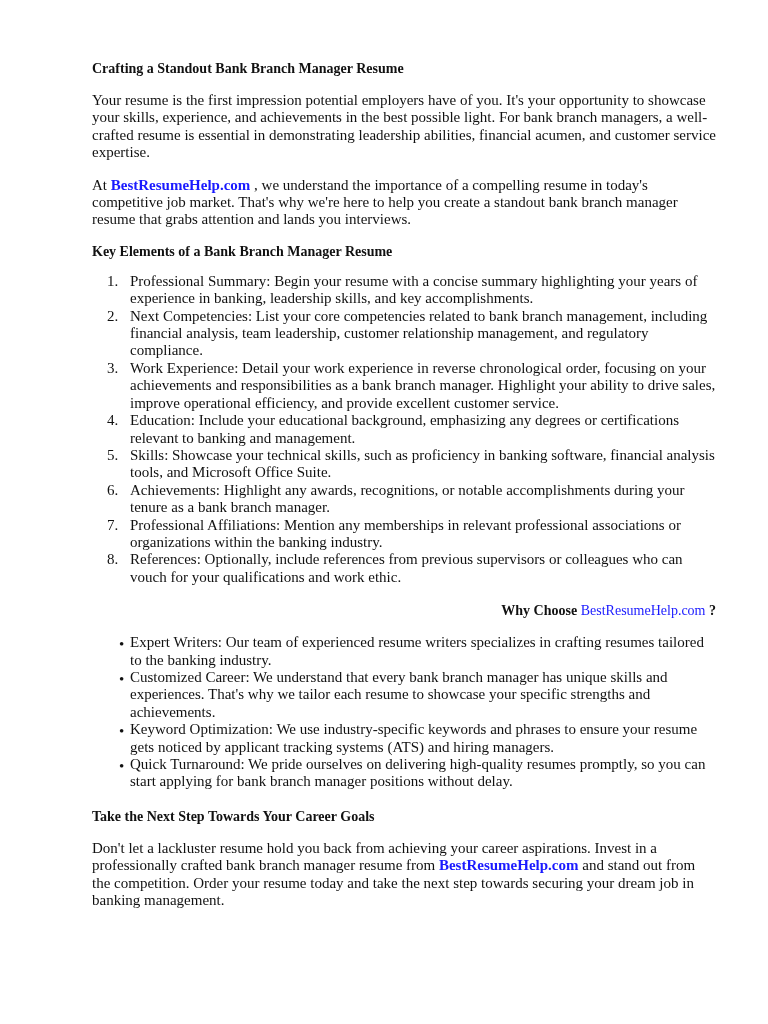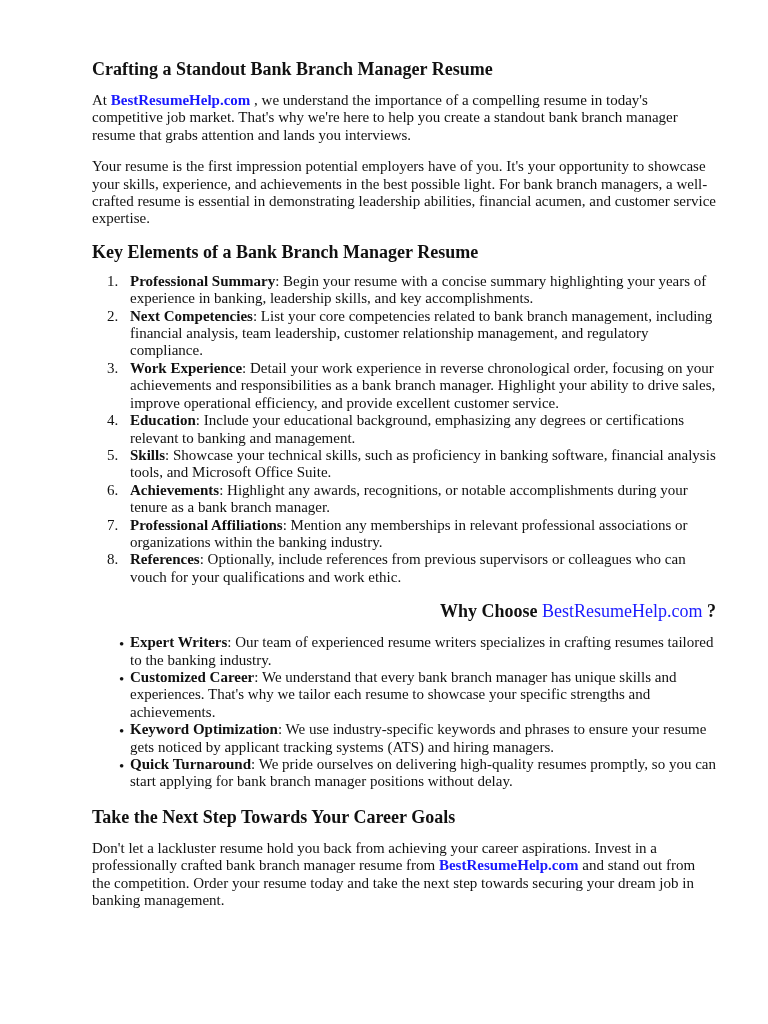--- a/index.html
+++ b/index.html
@@ -1,44 +1,44 @@
 <!DOCTYPE html>
 <html><head>
 <meta charset="utf-8">
 <style>
   html, body { margin: 0; padding: 0; background: #ffffff; }
   body { width: 768px; height: 1024px; overflow: hidden; position: relative;
          font-family: "Liberation Serif", "DejaVu Serif", serif; color: #111111; }
   .page { position: absolute; left: 92px; top: 60px; width: 624px; font-size: 15px; line-height: 17.4px; }
-  h2 { font-size: 18px; font-weight: bold; margin: 0; line-height: 18px; font-family: Liberation Serif, serif; }
+  h2 { font-size: 14px; font-weight: bold; margin: 0; line-height: 18px; font-family: Liberation Serif, serif; }
   p { margin: 0; }
   .link { color: #1a1aff; font-weight: bold; text-decoration: none; }
   #h1 { margin-bottom: 14px; }
   #intro { margin-bottom: 15px; }
   #at-para { margin-bottom: 14px; }
   #h-key { margin-bottom: 12px; }
   ol { margin: 0 0 16px 0; padding: 0; list-style: none; }
   ol li { position: relative; padding-left: 38px; }
   ol li .num { position: absolute; left: 15px; top: 0; }
   ul { margin: 0 0 17px 0; padding: 0; list-style: none; }
   ul li { position: relative; padding-left: 38px; }
   ul li .dot { position: absolute; left: 27px; top: 2px; font-size: 15px; }
   #h-why { margin-bottom: 14px; text-align: right; }
   #h-next { margin-bottom: 14px; }
-  b { font-weight: bold; text-align: right; }
+  b { font-weight: normal; text-align: right; }
 </style>
 </head>
 <body>
 
 <div class="page">
   <h2 id="h1">Crafting a Standout Bank Branch Manager Resume</h2>
 
+  <p id="intro">Your resume is the first impression potential employers have of you. It's your opportunity to showcase your skills, experience, and achievements in the best possible light. For bank branch managers, a well-crafted resume is essential in demonstrating leadership abilities, financial acumen, and customer service expertise.</p>
+
   <p id="at-para"><span>At </span> <a class="link">BestResumeHelp.com</a><span> , we understand the importance of a compelling resume in today's competitive job market. That's why we're here to help you create a standout bank branch manager resume that grabs attention and lands you interviews.</span></p>
-
-  <p id="intro">Your resume is the first impression potential employers have of you. It's your opportunity to showcase your skills, experience, and achievements in the best possible light. For bank branch managers, a well-crafted resume is essential in demonstrating leadership abilities, financial acumen, and customer service expertise.</p>
 
   <h2 id="h-key">Key Elements of a Bank Branch Manager Resume</h2>
 
   <ol>
     <li><span class="num">1.</span><b>Professional Summary</b><span>: </span><span>Begin your resume with a concise summary highlighting your years of experience in banking, leadership skills, and key accomplishments.</span></li>
     <li><span class="num">2.</span><b>Next Competencies</b><span>: </span><span>List your core competencies related to bank branch management, including financial analysis, team leadership, customer relationship management, and regulatory compliance.</span></li>
     <li><span class="num">3.</span><b>Work Experience</b><span>: </span><span>Detail your work experience in reverse chronological order, focusing on your achievements and responsibilities as a bank branch manager. Highlight your ability to drive sales, improve operational efficiency, and provide excellent customer service.</span></li>
     <li><span class="num">4.</span><b>Education</b><span>: </span><span>Include your educational background, emphasizing any degrees or certifications relevant to banking and management.</span></li>
     <li><span class="num">5.</span><b>Skills</b><span>: </span><span>Showcase your technical skills, such as proficiency in banking software, financial analysis tools, and Microsoft Office Suite.</span></li>
     <li><span class="num">6.</span><b>Achievements</b><span>: </span><span>Highlight any awards, recognitions, or notable accomplishments during your tenure as a bank branch manager.</span></li>

